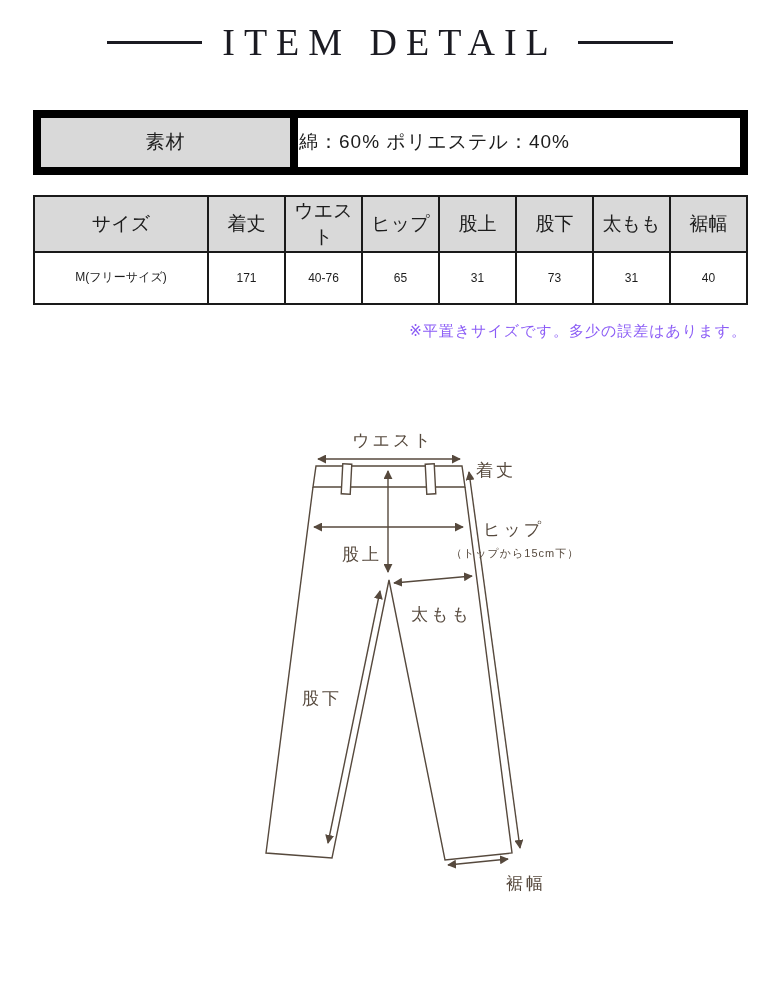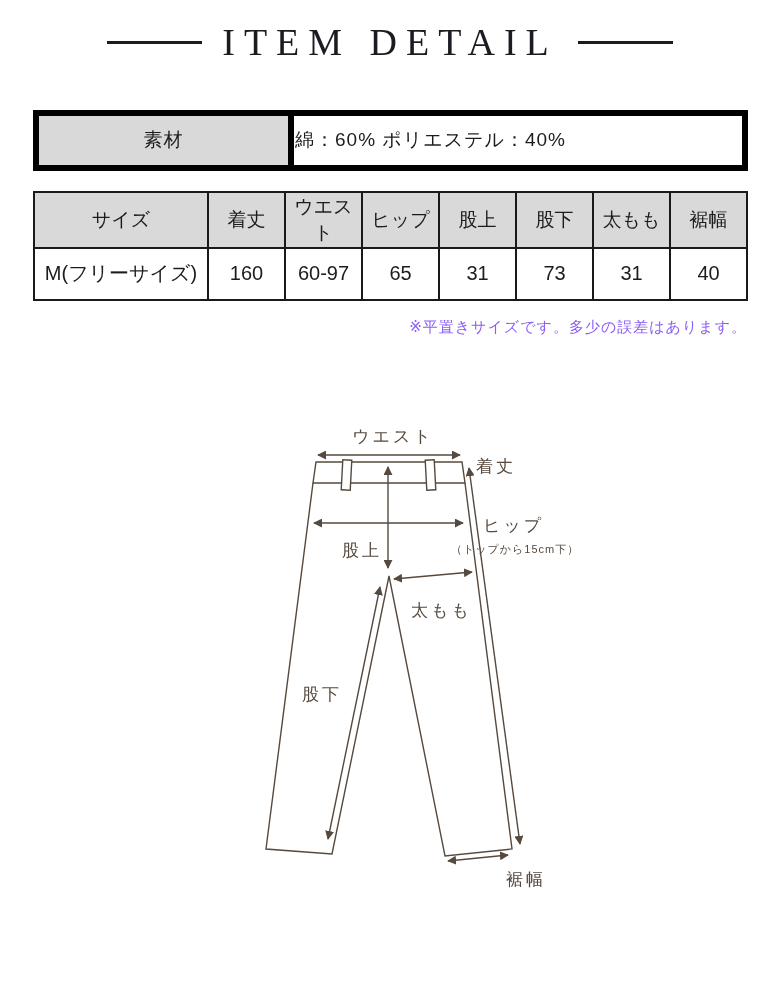--- a/index.html
+++ b/index.html
@@ -9,27 +9,27 @@
   
   .title-row { display:flex; align-items:center; justify-content:center; gap:20px; padding-top:20px; }
   .title-line { width:95px; height:3px; background:#1b1b22; }
   .page-title { margin:0; font-family:"Liberation Serif","DejaVu Serif",serif; font-weight:400;
                 font-size:38px; letter-spacing:9px; color:#1b1b22; line-height:1.2; white-space:nowrap; }
 
   
   table { border-collapse:collapse; table-layout:fixed; }
   .spec-table { width:715px; margin:44px 0 0 33px; }
   .spec-table th { width:247px; background:#d9d9d9; font-weight:400; }
-  .spec-table th, .spec-table td { border:6px solid #000000; height:47px; 
+  .spec-table th, .spec-table td { border:8px solid #000000; height:47px; 
                                    vertical-align:middle; font-size:19px; letter-spacing:1px; }
   .size-table { width:715px; margin:20px 0 0 33px; }
   .size-table th { background:#d9d9d9; font-weight:400; }
   .size-table th, .size-table td { border:2px solid #1a1a1a; height:48px; text-align:center;
                                    vertical-align:middle; font-size:19px; }
-  .size-table td { font-size:20px; }
+  .size-table td { font-size:12px; }
   col.size-col-first { width:174px; }
 
   
   .note { width:747px; margin-top:17px; text-align:right; font-size:15px; color:#8b5cf6; letter-spacing:1px; }
 
   
   .diagram-wrap { position:relative; height:500px; margin-top:66px; }
   .pants-svg { position:absolute; left:230px; top:0; }
   .pants-svg text { fill:#56493d; font-family:"Liberation Sans","DejaVu Sans",sans-serif; }
   .dlabel { font-size:17px; letter-spacing:3px; }
@@ -66,22 +66,22 @@
       <th>着丈</th>
       <th>ウエスト</th>
       <th>ヒップ</th>
       <th>股上</th>
       <th>股下</th>
       <th>太もも</th>
       <th>裾幅</th>
     </tr>
     <tr>
       <td>M(フリーサイズ)</td>
-      <td>160</td>
-      <td>60-97</td>
+      <td>171</td>
+      <td>40-76</td>
       <td>65</td>
       <td>31</td>
       <td>73</td>
       <td>31</td>
       <td>40</td>
     </tr>
   </tbody>
     </table>
 
   <div class="note">※平置きサイズです。多少の誤差はあります。</div>

